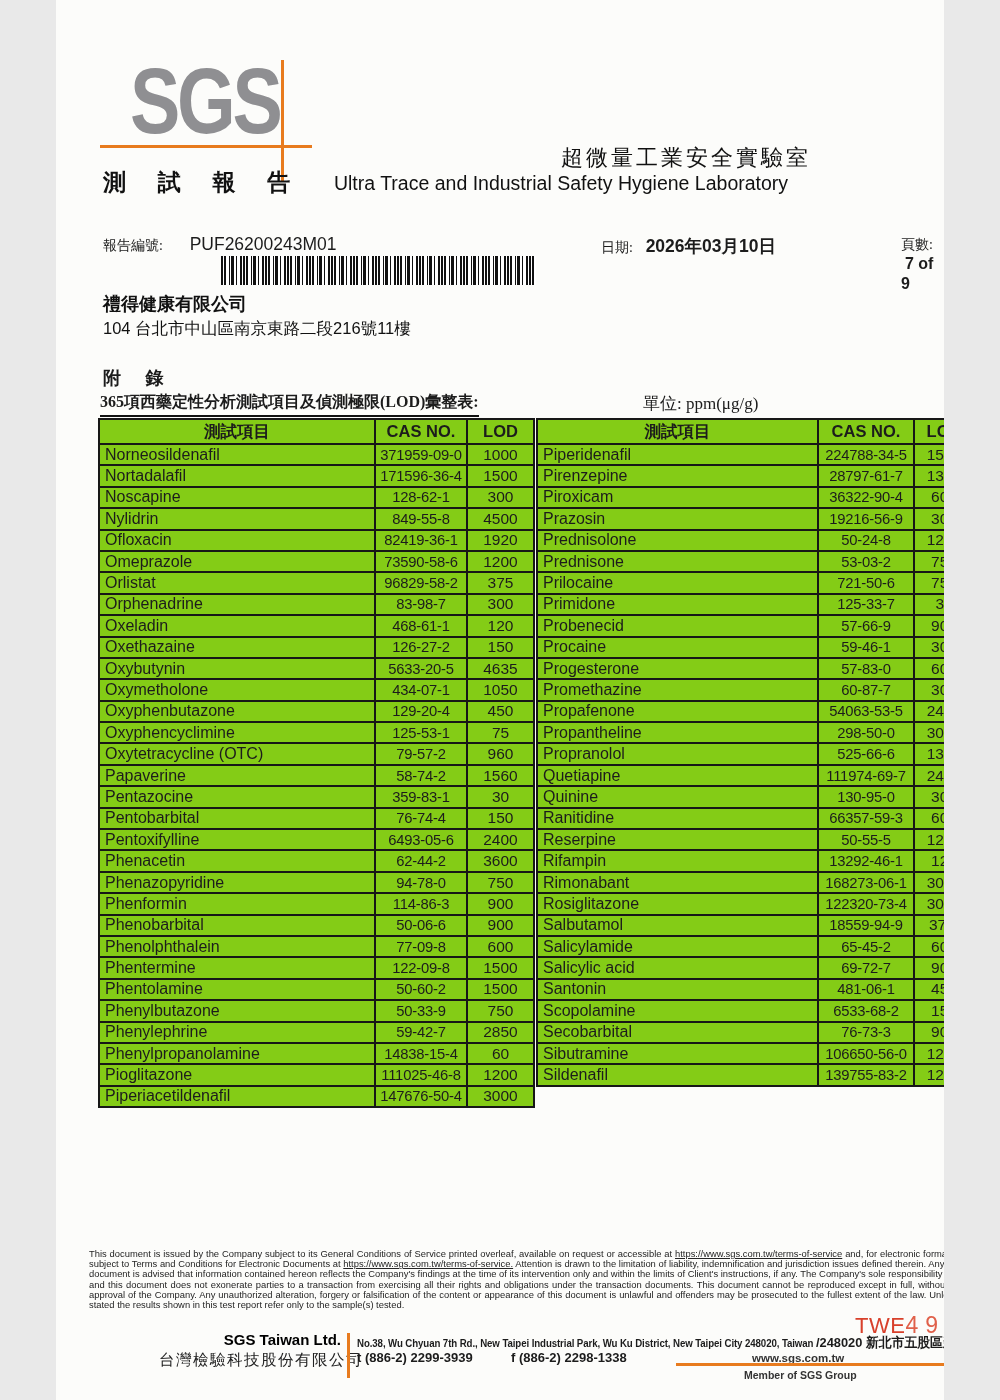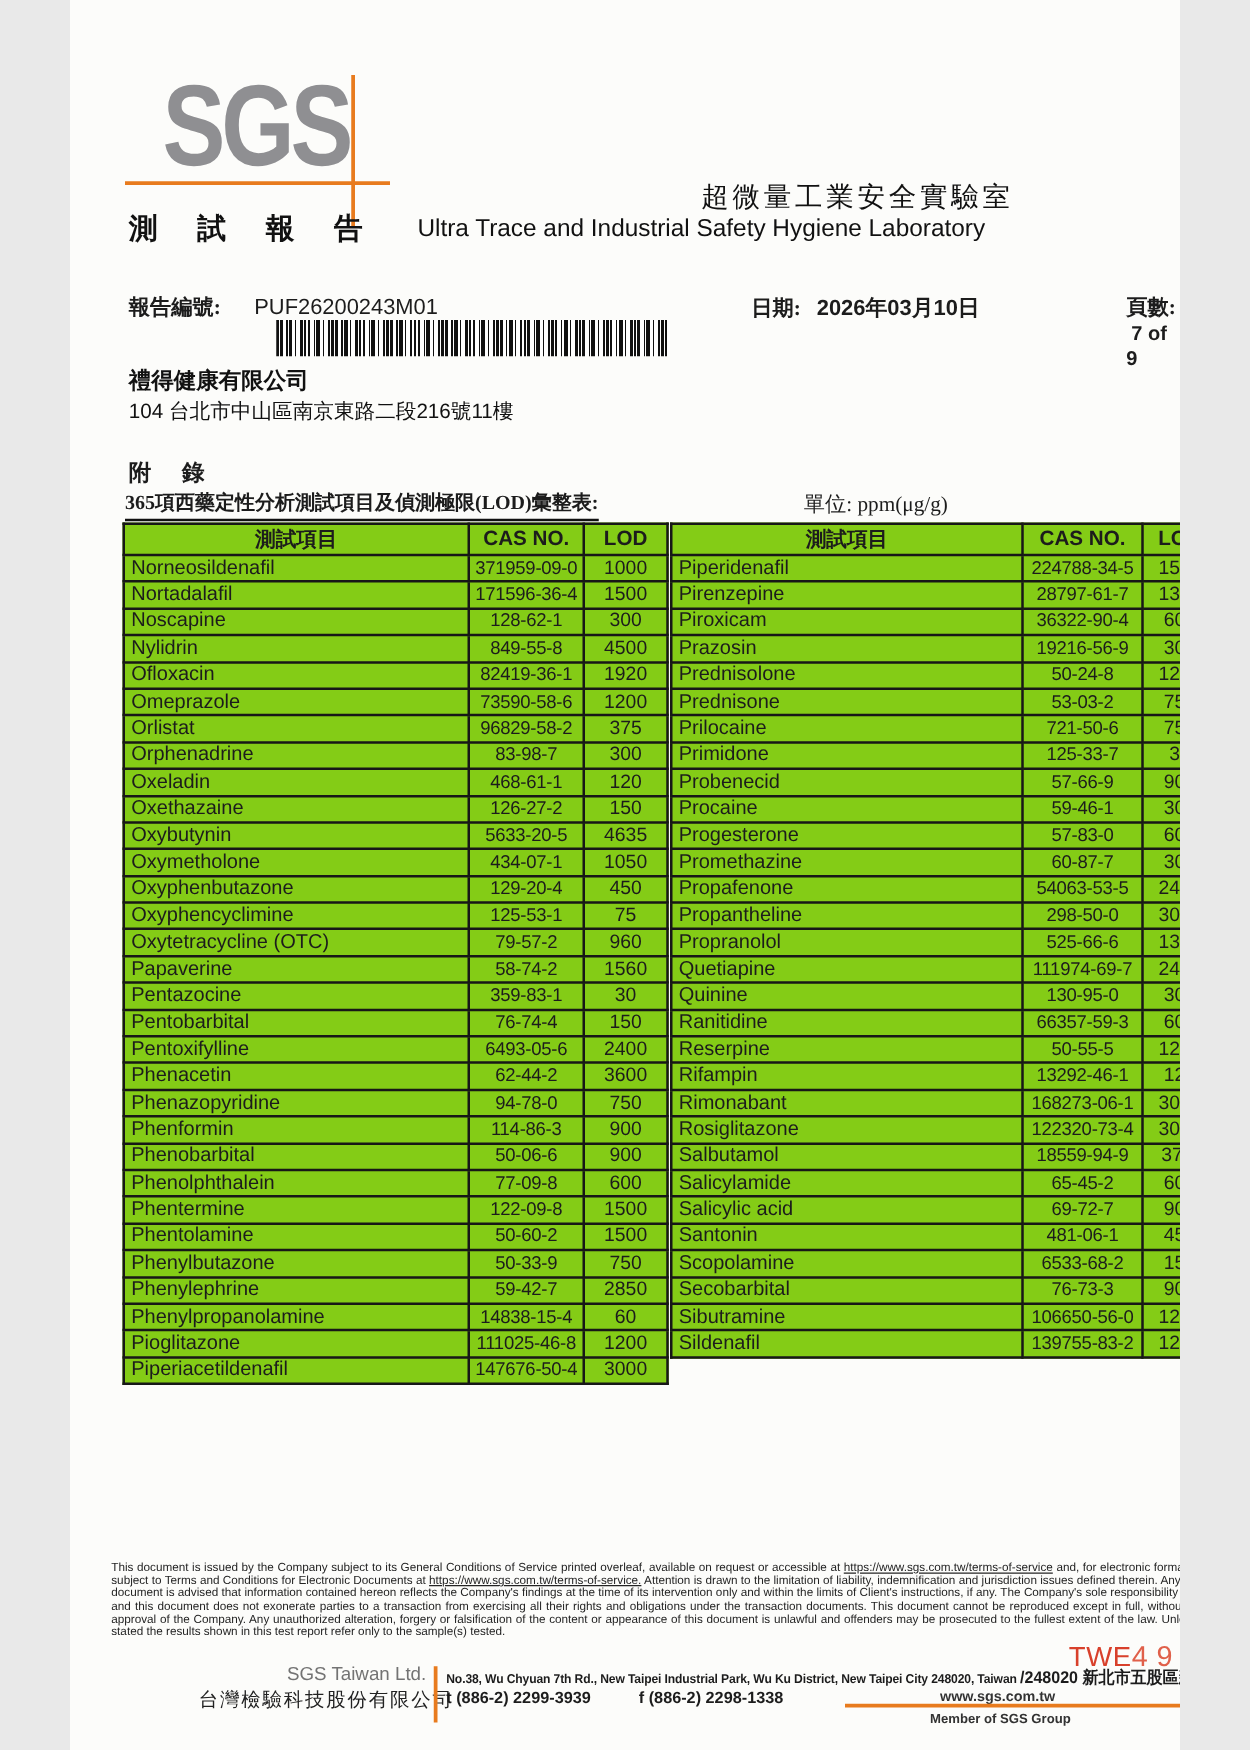--- a/index.html
+++ b/index.html
@@ -27,21 +27,21 @@
   .lab-title-zh {
     position:absolute; left:255px; top:143px; width:500px; text-align:right;
     font-size:22px; letter-spacing:3px; color:#111;
   }
   .lab-title-en {
     position:absolute; left:245px; top:172px; width:520px; text-align:center;
     font-size:19.5px; color:#111;
   }
 
   
-  .info-label { font-weight:bold; font-family:"Liberation Serif", serif; font-size:17px; }
+  .info-label { font-weight:normal; font-family:"Liberation Serif", serif; font-size:14px; }
   .report-no-row { position:absolute; left:47px; top:234px; font-size:17px; }
   .report-no-row .val { margin-left:22px; font-size:17.5px; }
   .date-row   { position:absolute; left:545px; top:234px; font-size:17px; }
   .date-row .val { margin-left:8px; font-weight:bold; font-size:17.5px; }
   .page-row   { position:absolute; left:845px; top:234px; font-size:17px; }
   .page-row .val { margin-left:4px; font-weight:bold; font-size:16px; }
 
   .barcode {
     position:absolute; left:165px; top:256px; width:315px; height:29px;
     background:repeating-linear-gradient(90deg,
@@ -86,21 +86,21 @@
   .stamp { position:absolute; left:799px; top:1312px; white-space:nowrap; }
   .stamp-prefix { font-size:22px; color:#d8402b; letter-spacing:0.5px; }
   .stamp-number { font-size:23px; color:#e0604a; letter-spacing:7px; font-family:Liberation Sans, sans-serif; }
   .side-number {
     position:absolute; left:950px; top:1288px; width:44px; text-align:center;
     transform:rotate(-90deg); font-size:13.5px; color:#222;
   }
 
   
   .footer-company-en { position:absolute; left:140px; top:1331px; width:145px; text-align:right;
-    font-size:15px; font-weight:normal; color:#737373; }
+    font-size:15px; font-weight:bold; color:#000000; }
   .footer-company-zh { position:absolute; left:103px; top:1350px; font-size:15.5px; letter-spacing:1.5px;
     font-family:Liberation Serif, serif; color:#222; }
   .footer-vline { position:absolute; left:291px; top:1333px; width:2.5px; height:45px; background:#e87b1e; }
   .footer-address { position:absolute; left:301px; top:1333px; white-space:nowrap;
     transform:scaleX(.95); transform-origin:0 0; }
   .footer-address .addr-en { font-size:10.2px; font-weight:bold; letter-spacing:-0.1px; }
   .footer-address .addr-zh { font-size:13.5px; font-weight:bold; }
   .footer-tel { position:absolute; left:301px; top:1350px; font-size:13px; font-weight:bold; }
   .footer-fax { position:absolute; left:455px; top:1350px; font-size:13px; font-weight:bold; }
   .footer-web { position:absolute; left:696px; top:1352px; font-size:11.5px; font-weight:bold; color:#333; }

